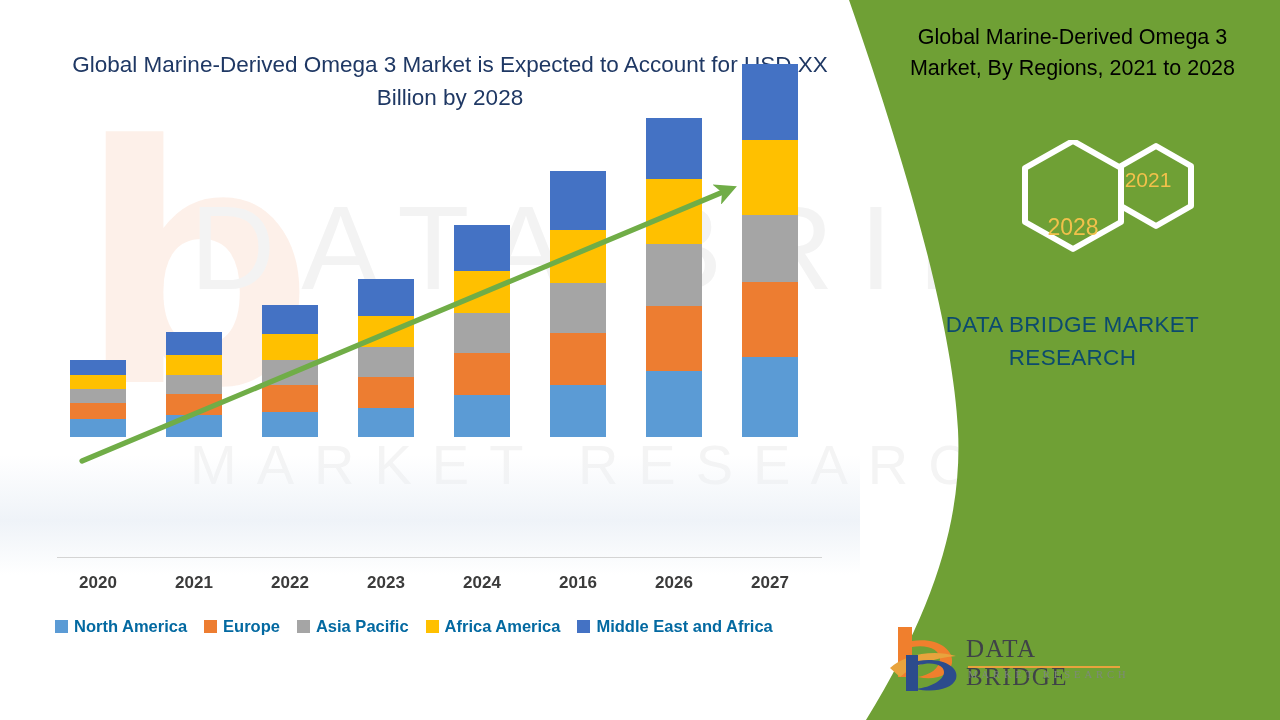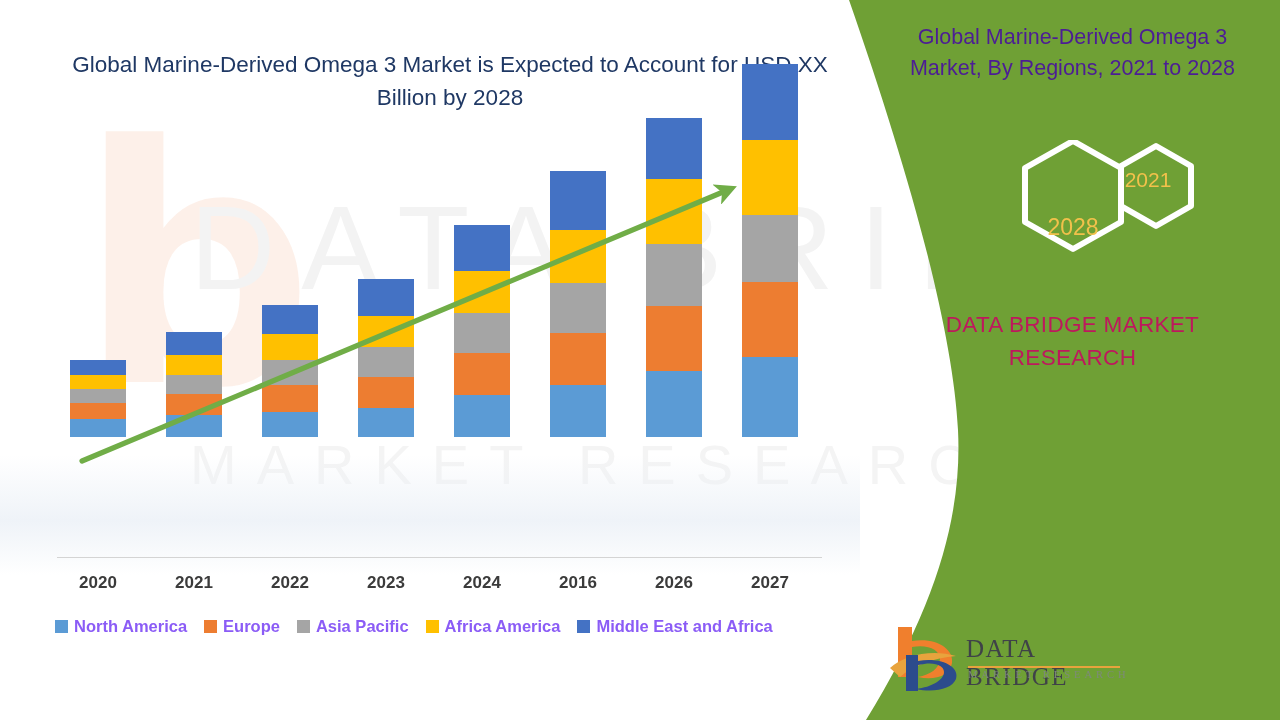--- a/index.html
+++ b/index.html
@@ -71,44 +71,44 @@
   
   #growth-arrow { position:absolute; left:0; top:0; width:860px; height:600px; }
 
   
   #legend {
     position:absolute; left:55px; top:617px;
     display:flex; align-items:center; gap:17px;
   }
   .legend-item { display:flex; align-items:center; gap:6px; }
   .legend-swatch { width:13px; height:13px; flex:0 0 auto; }
-  .legend-label { font-size:16.5px; font-weight:700; color:#8b5cf6; white-space:nowrap; }
+  .legend-label { font-size:16.5px; font-weight:700; color:#0369a1; white-space:nowrap; }
 
   
   #green-panel { position:absolute; left:0; top:0; width:1280px; height:720px; pointer-events:none; }
 
   #right-content { position:absolute; left:860px; top:0; width:420px; height:720px; }
 
   #panel-title {
     position:absolute; left:25px; top:22px; width:375px;
-    text-align:center; color:#4c1d95;
+    text-align:center; color:#000000;
     font-size:21.5px; line-height:31px; font-weight:400;
   }
 
   #hex-group { position:absolute; left:15px; top:140px; width:390px; height:135px; }
   .hex-label {
     position:absolute; color:#f2c14b; font-weight:400;
     text-align:center; white-space:nowrap;
   }
   #hex-2028-label { left:153px; top:74px; width:90px; font-size:23px;text-align:center; }
   #hex-2021-label { left:228px; top:28px; width:90px; font-size:21px; }
 
   #brand-name {
     position:absolute; left:20px; top:308px; width:385px;
-    text-align:center; color:#be185d;
+    text-align:center; color:#0c4a6e;
     font-size:22.5px; line-height:33px; font-weight:400;
     letter-spacing:.3px;
   }
 
   
   #logo { position:absolute; left:28px; top:625px; width:250px; height:72px; }
   #logo-wordmark {
     position:absolute; left:78px; top:10px;
     font-size:25px; font-weight:400; color:#3f4248;
     letter-spacing:1.5px; font-family:"Liberation Serif", serif;

